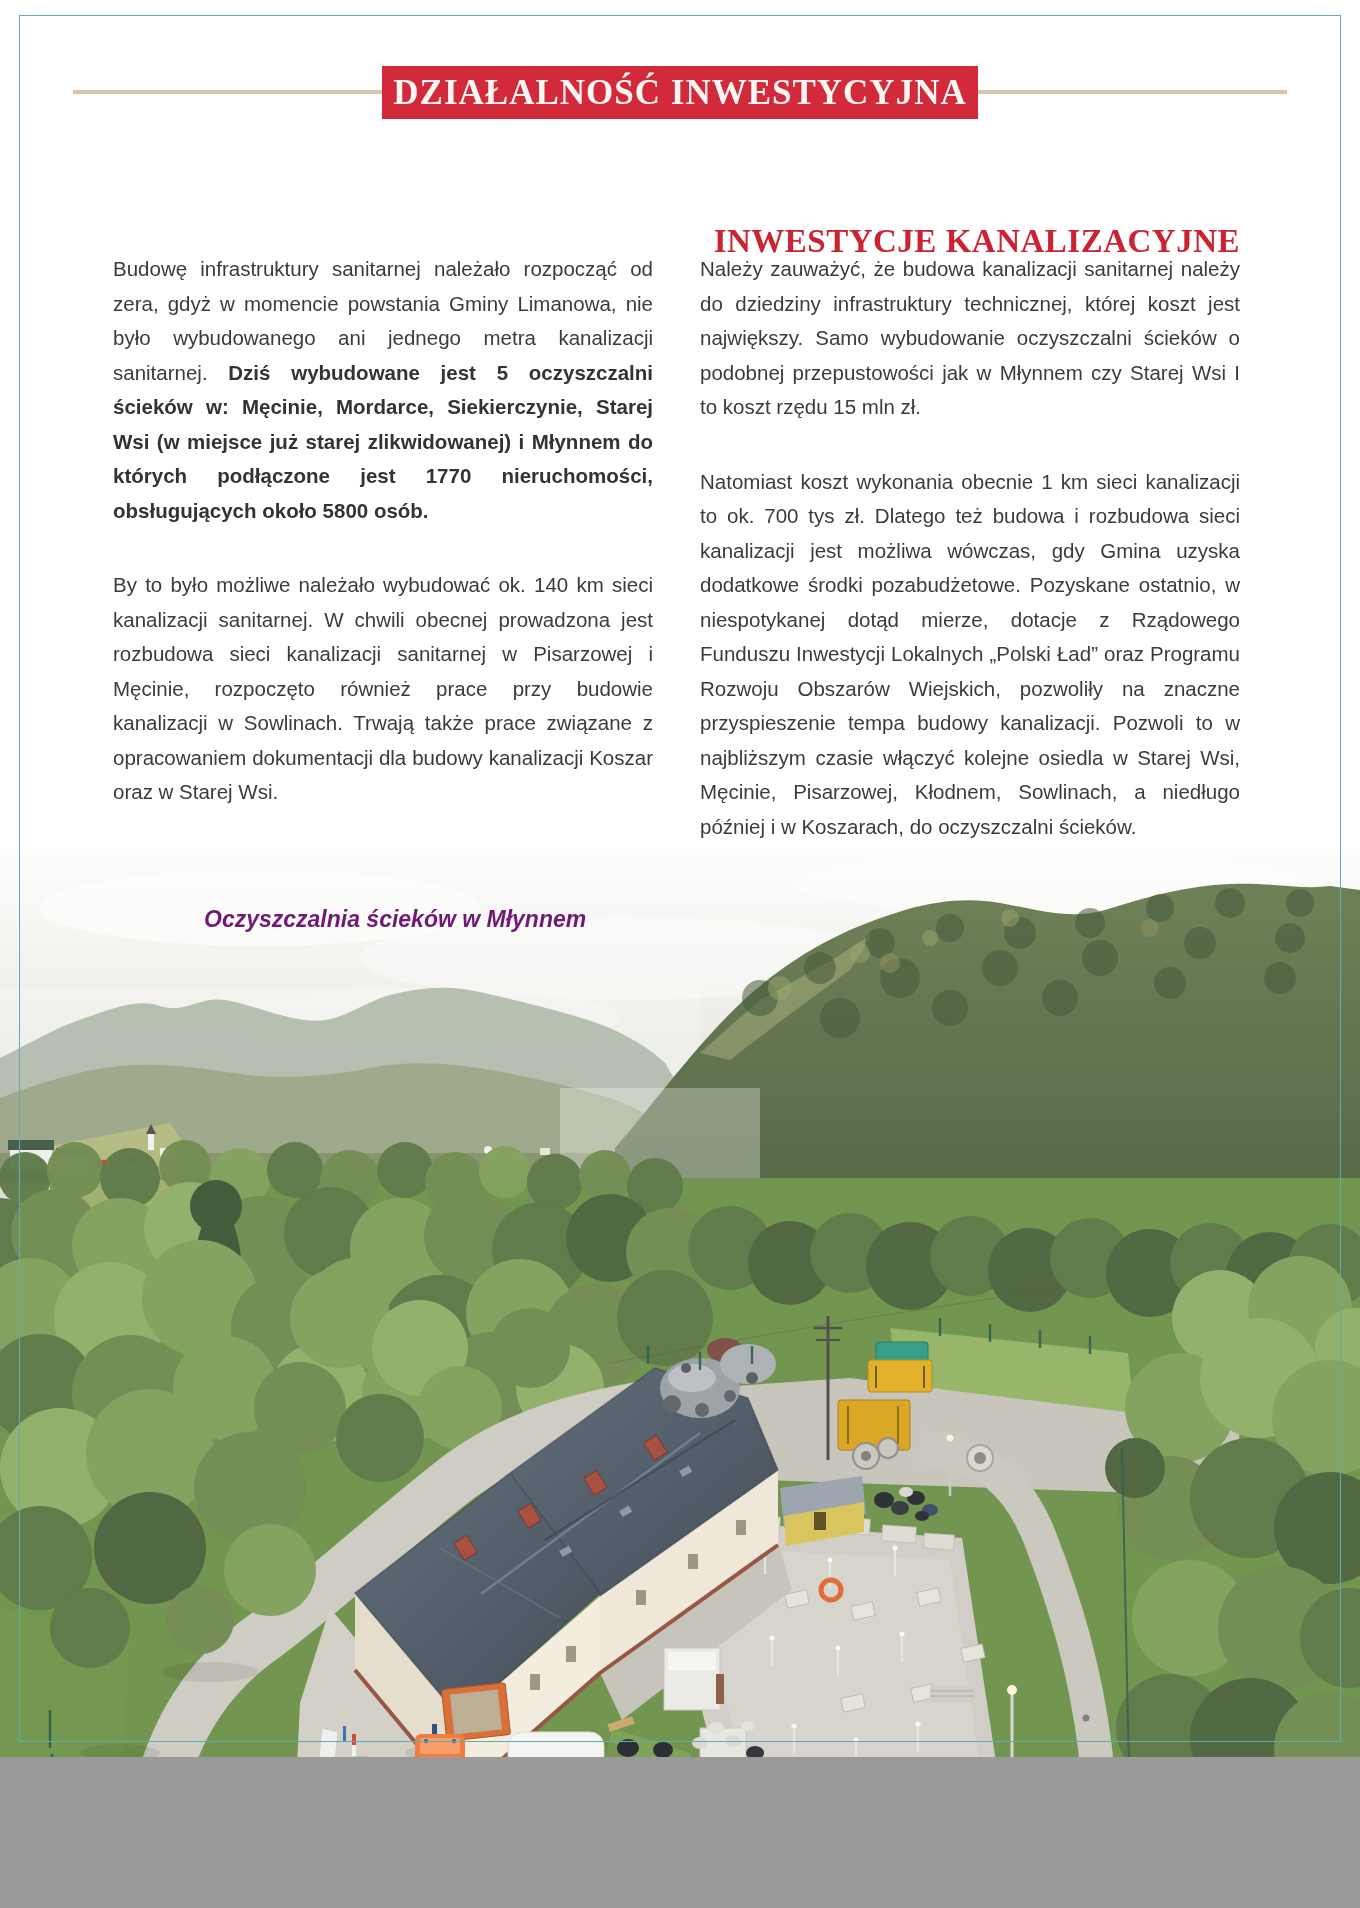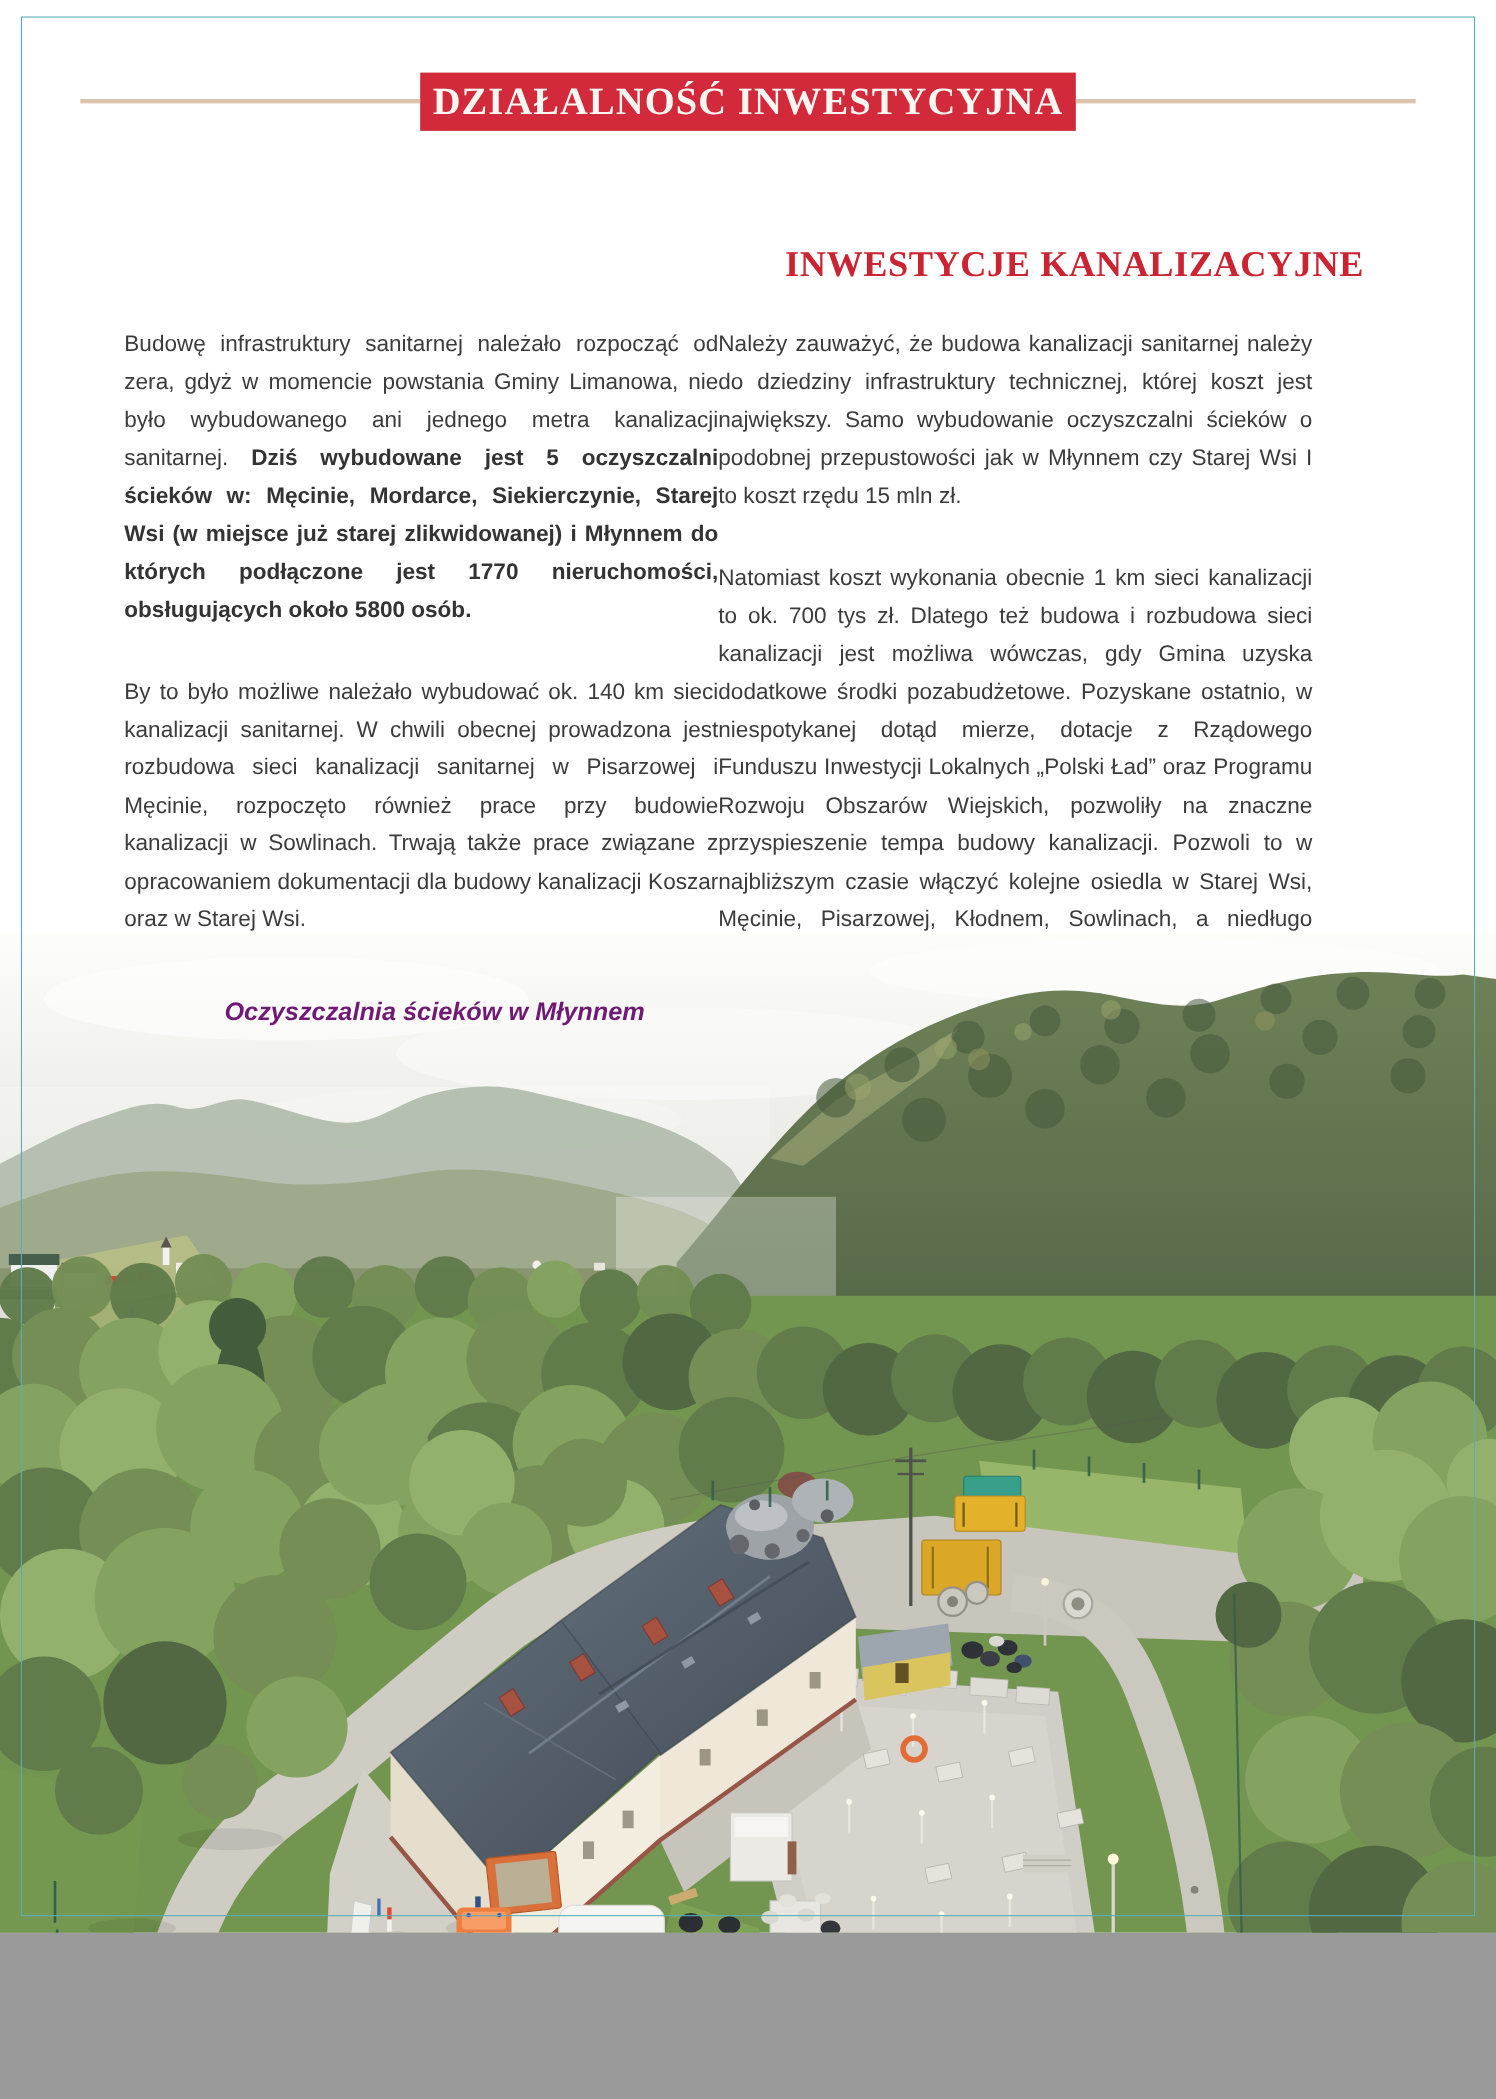--- a/index.html
+++ b/index.html
@@ -21,21 +21,21 @@
     font-size:35px;letter-spacing:1px;white-space:nowrap;
   }
   .article-title{
     position:absolute;left:113px;top:201px;width:1127px;text-align:right;
     color:#cb2332;font-family:"Liberation Serif",serif;font-weight:bold;
     font-size:33px;letter-spacing:0.5px;
   }
   
   .columns{
     position:absolute;left:113px;top:252px;width:1127px;
-    display:flex;margin-top:44px;
+    display:flex;gap:47px;
   }
   .col{width:540px;color:#3b3b3b;font-size:20.5px;line-height:34.5px;
     text-align:justify;}
   .col p{margin:0 0 40px 0;}
   .col p strong{font-weight:bold;color:#333;}
   
   .photo{position:absolute;left:0;top:848px;width:1360px;height:1060px;}
   .caption{
     position:absolute;left:204px;top:906px;z-index:6;
     font-size:23px;font-weight:bold;font-style:italic;color:#701a75;

